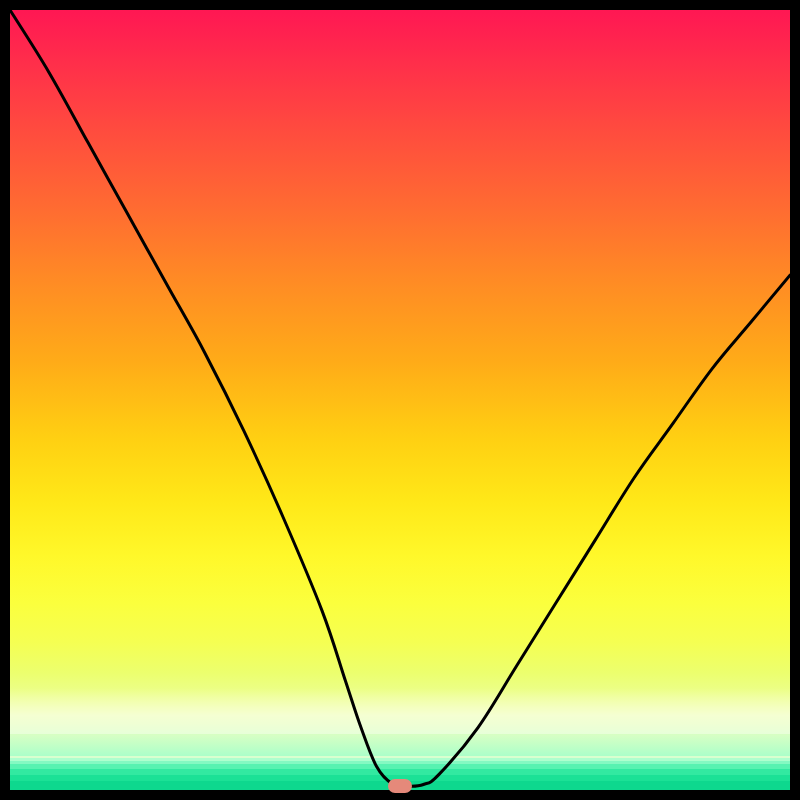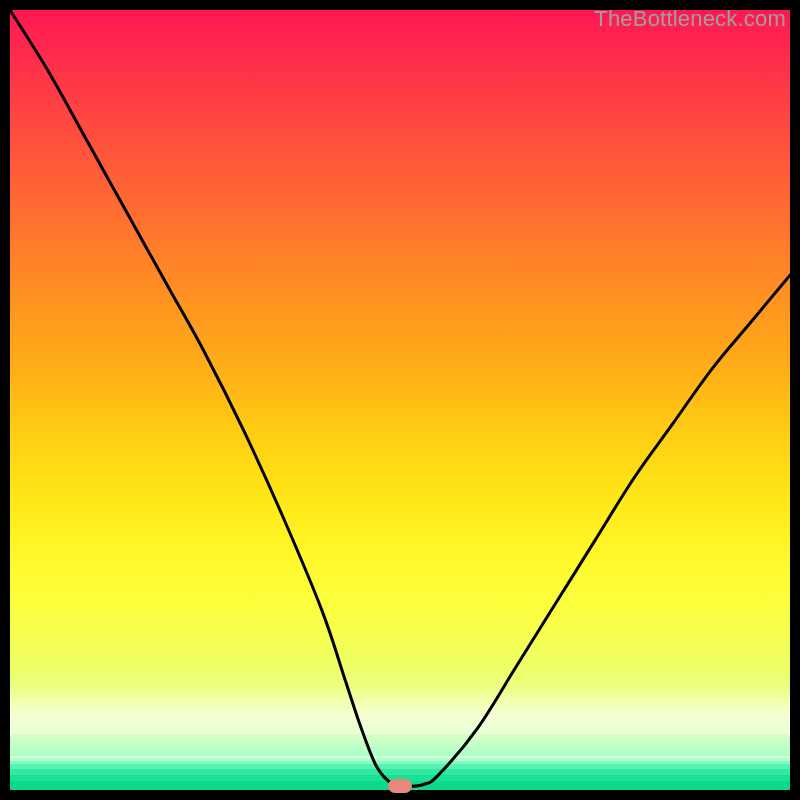--- a/index.html
+++ b/index.html
@@ -124,14 +124,13 @@
   <div class="plot"></div>
   <div class="band-pale"></div>
   <div class="bottom-stripes"></div>
 
   <svg class="curve" viewBox="0 0 780 780" preserveAspectRatio="none">
     <path id="curve-path" fill="none" stroke="#000000" stroke-width="3" stroke-linecap="round" stroke-linejoin="round" d="M 0.0 0.0 C 7.0 11.2, 25.0 38.5, 39.0 62.4 C 53.0 86.3, 64.0 107.3, 78.0 132.6 C 92.0 157.9, 103.0 177.5, 117.0 202.8 C 131.0 228.1, 142.0 247.7, 156.0 273.0 C 170.0 298.3, 181.0 316.5, 195.0 343.2 C 209.0 369.9, 220.0 391.7, 234.0 421.2 C 248.0 450.7, 259.0 474.7, 273.0 507.0 C 287.0 539.3, 300.8 571.1, 312.0 600.6 C 323.2 630.1, 328.4 649.7, 335.4 670.8 C 342.4 691.9, 345.4 702.2, 351.0 717.6 C 356.6 733.0, 361.0 746.5, 366.6 756.6 C 372.2 766.7, 376.6 770.3, 382.2 773.8 C 387.8 777.3, 392.2 776.0, 397.8 776.1 C 403.4 776.2, 407.8 776.6, 413.4 774.5 C 419.0 772.4, 419.2 774.6, 429.0 764.4 C 438.8 754.2, 454.0 737.3, 468.0 717.6 C 482.0 697.9, 493.0 677.7, 507.0 655.2 C 521.0 632.7, 532.0 615.3, 546.0 592.8 C 560.0 570.3, 571.0 552.9, 585.0 530.4 C 599.0 507.9, 610.0 489.1, 624.0 468.0 C 638.0 446.9, 649.0 433.1, 663.0 413.4 C 677.0 393.7, 688.0 377.1, 702.0 358.8 C 716.0 340.5, 727.0 328.8, 741.0 312.0 C 755.0 295.2, 773.0 273.6, 780.0 265.2"></path>
   </svg>
 
   <div class="marker" id="marker" style="left: 388px; top: 779.1px; background: rgb(229, 137, 122);"></div>
 
-  <div class="watermark">TheBottleneck.com</div>
 </div>
 
 </body></html>

